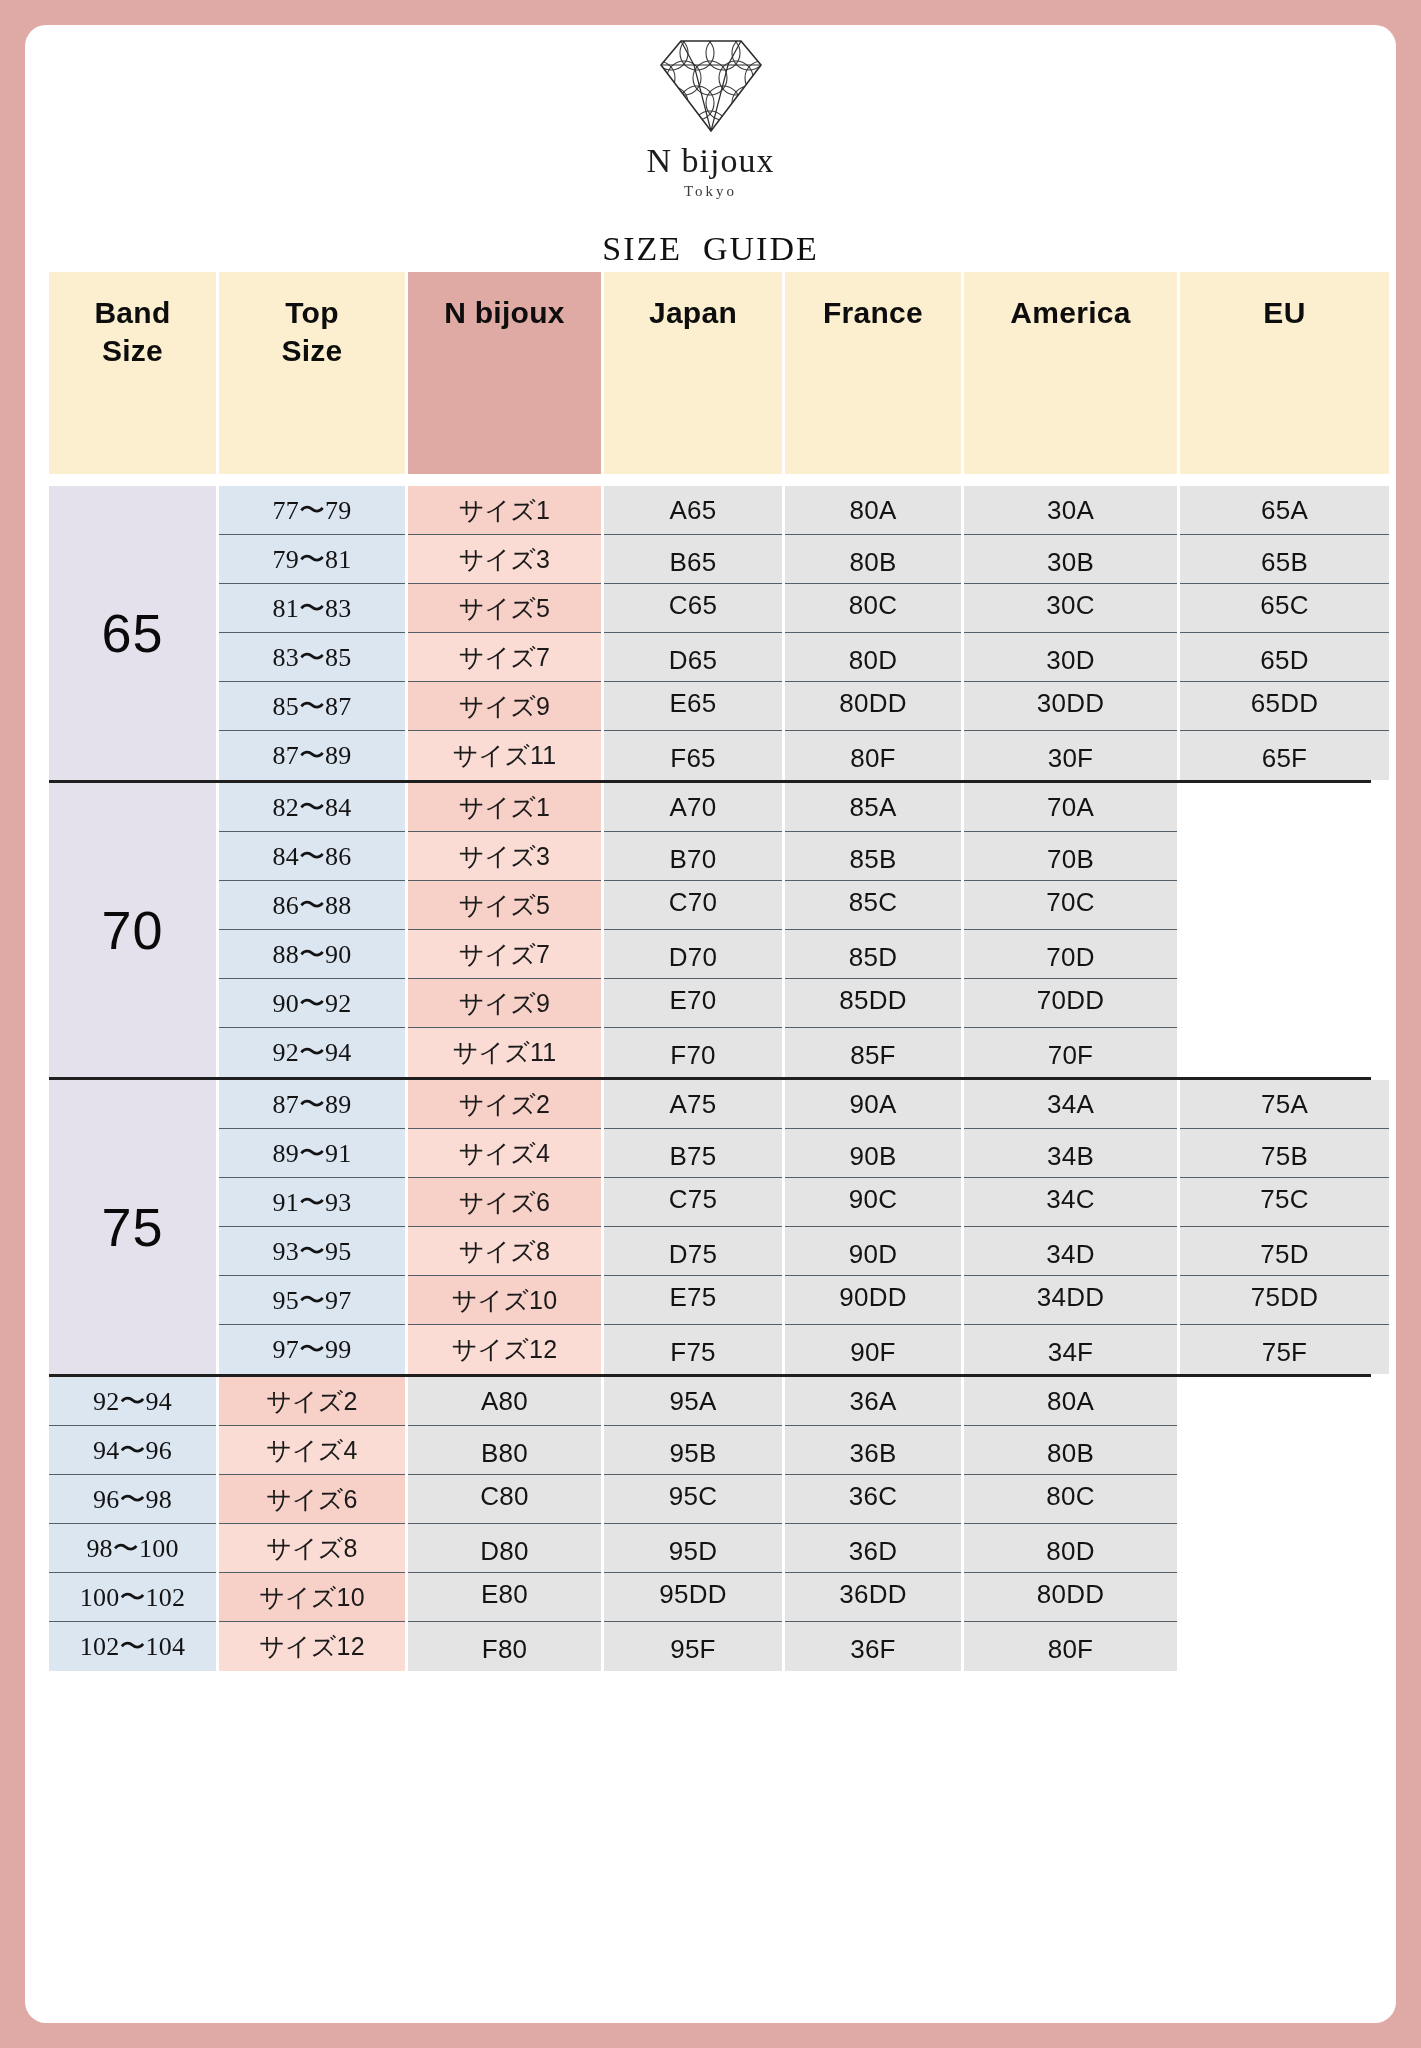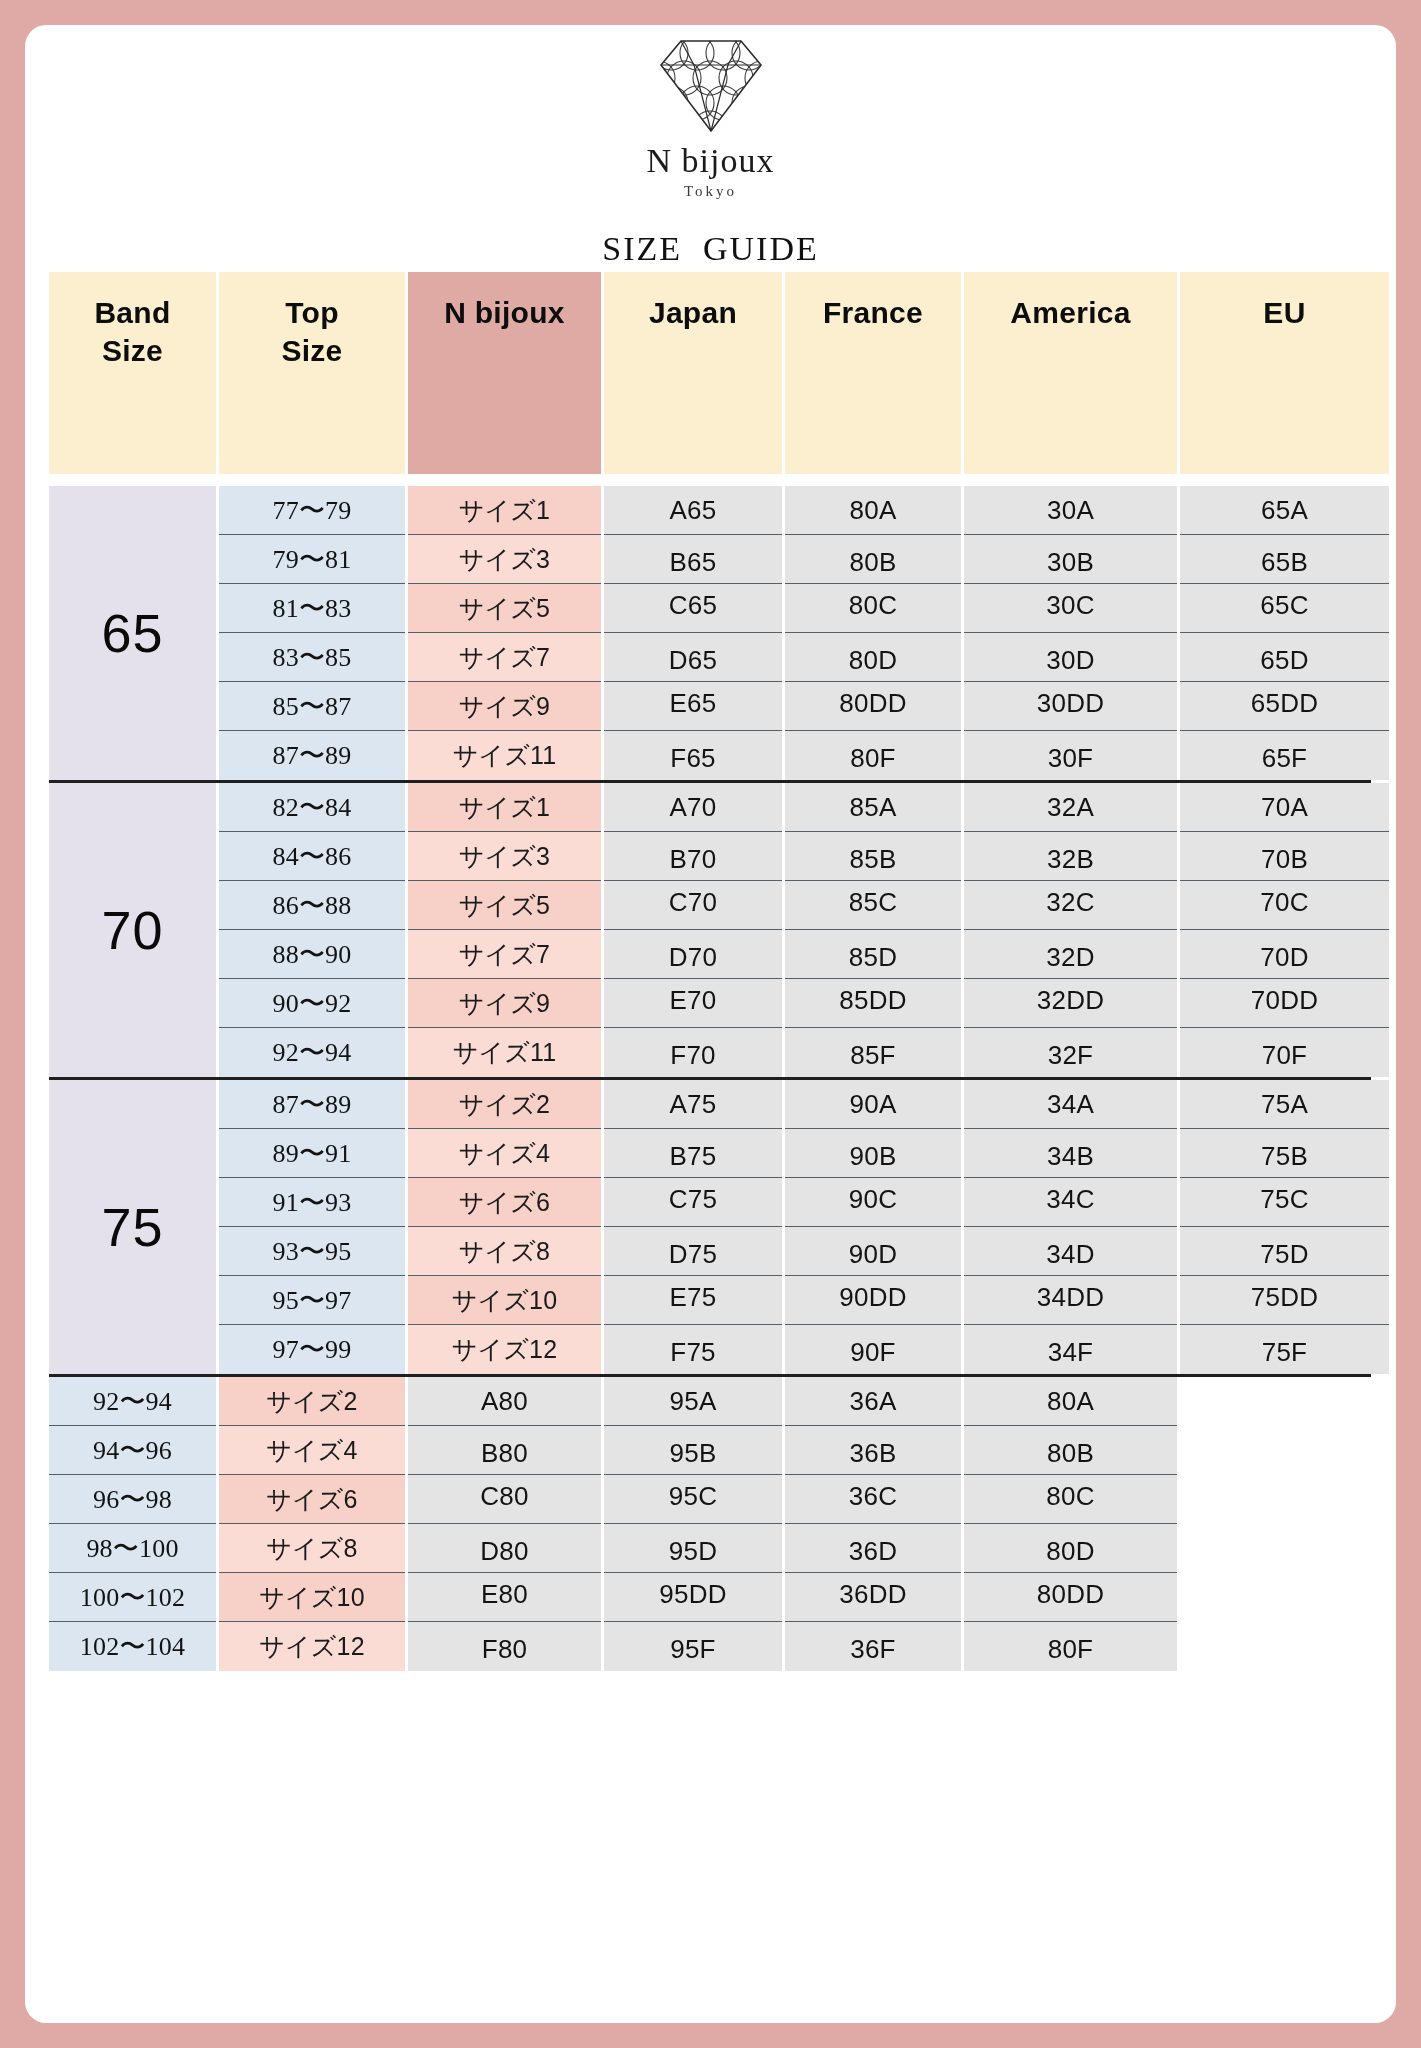--- a/index.html
+++ b/index.html
@@ -394,40 +394,20 @@
             <div class="c">
               <span class="n-dn">85D</span>
             </div>
             <div class="c">
               <span class="n-up">85DD</span>
             </div>
             <div class="c last">
               <span class="n-dn">85F</span>
             </div>
           </div>
-          <div class="rowcol col-us">
-            <div class="c">
-              <span class="">32A</span>
-            </div>
-            <div class="c">
-              <span class="n-dn">32B</span>
-            </div>
-            <div class="c">
-              <span class="n-up">32C</span>
-            </div>
-            <div class="c">
-              <span class="n-dn">32D</span>
-            </div>
-            <div class="c">
-              <span class="n-up">32DD</span>
-            </div>
-            <div class="c last">
-              <span class="n-dn">32F</span>
-            </div>
-          </div>
           <div class="rowcol col-eu">
             <div class="c">
               <span class="">70A</span>
             </div>
             <div class="c">
               <span class="n-dn">70B</span>
             </div>
             <div class="c">
               <span class="n-up">70C</span>
             </div>

